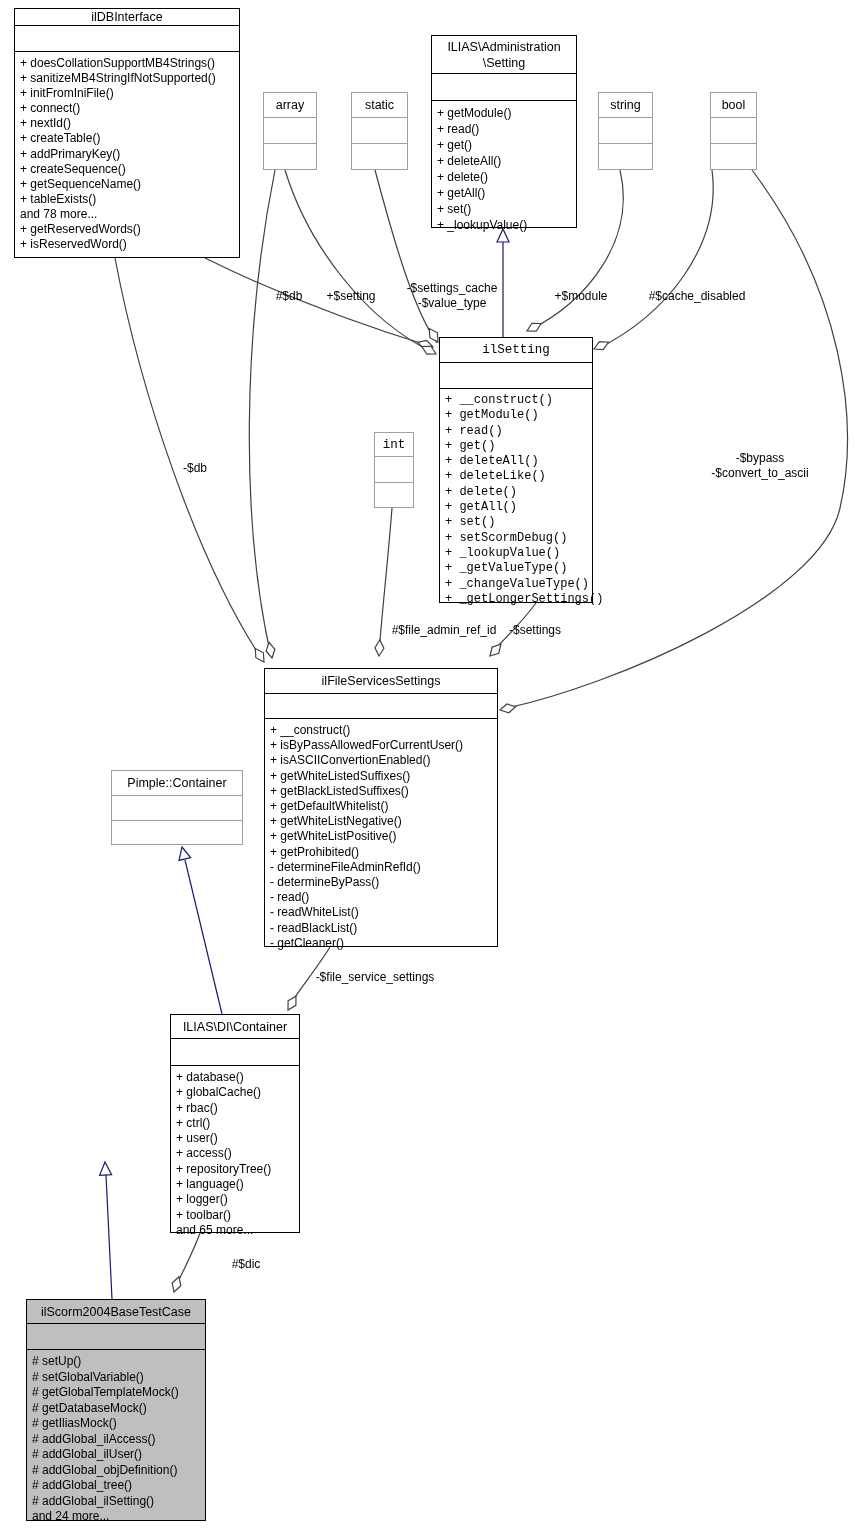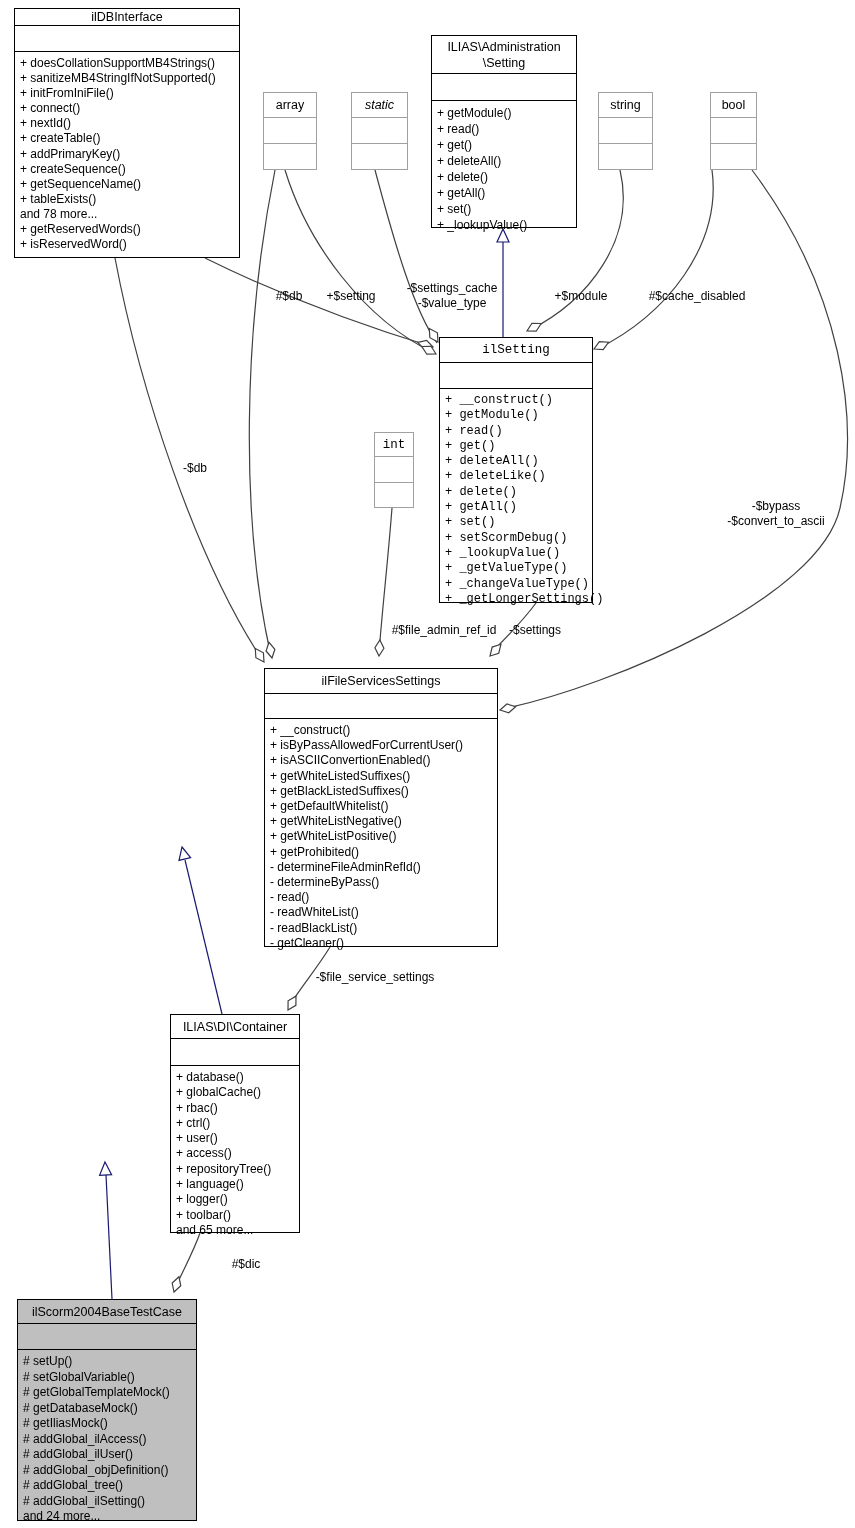--- a/index.html
+++ b/index.html
@@ -95,21 +95,21 @@
   </div>
 
   <div class="uml-box ext" style="left:263px;top:92px;width:54px;height:78px;">
     <div class="t" style="height:25px;">
         <span>array</span>
       </div>
     <div class="a" style="height:26px;"></div>
     <div class="m"></div>
   </div>
 
-  <div class="uml-box ext" style="left:351px;top:92px;width:57px;height:78px;font-style:italic;">
+  <div class="uml-box ext" style="left:351px;top:92px;width:57px;height:78px;">
     <div class="t" style="height:25px;">
         <span>static</span>
       </div>
     <div class="a" style="height:26px;"></div>
     <div class="m"></div>
   </div>
 
   <div class="uml-box" style="left:431px;top:35px;width:146px;height:193px;">
     <div class="t" style="height:38px;text-align:right;">
       <span>ILIAS\Administration</span>
@@ -192,20 +192,27 @@
         <div>+ getProhibited()</div>
         <div>- determineFileAdminRefId()</div>
         <div>- determineByPass()</div>
         <div>- read()</div>
         <div>- readWhiteList()</div>
         <div>- readBlackList()</div>
         <div>- getCleaner()</div>
       </div>
   </div>
 
+  <div class="uml-box ext" style="left:111px;top:770px;width:132px;height:75px;">
+    <div class="t" style="height:25px;">
+        <span>Pimple::Container</span>
+      </div>
+    <div class="a" style="height:25px;"></div>
+    <div class="m"></div>
+  </div>
 
   <div class="uml-box" style="left:170px;top:1014px;width:130px;height:219px;">
     <div class="t" style="height:24px;">
         <span>ILIAS\DI\Container</span>
       </div>
     <div class="a" style="height:27px;"></div>
     <div class="m">
         <div>+ database()</div>
         <div>+ globalCache()</div>
         <div>+ rbac()</div>
@@ -214,21 +221,21 @@
         <div>+ access()</div>
         <div>+ repositoryTree()</div>
         <div>+ language()</div>
         <div>+ logger()</div>
         <div>+ toolbar()</div>
         <div>and 65 more...</div>
       </div>
   </div>
 
 
-  <div class="uml-box gray" style="left:17px;top:1299px;width:180px;height:222px;">
+  <div class="uml-box gray" style="left:26px;top:1299px;width:180px;height:222px;">
     <div class="t" style="height:24px;">
         <span>ilScorm2004BaseTestCase</span>
       </div>
     <div class="a" style="height:26px;"></div>
     <div class="m" style="line-height:15.5px;">
         <div># setUp()</div>
         <div># setGlobalVariable()</div>
         <div># getGlobalTemplateMock()</div>
         <div># getDatabaseMock()</div>
         <div># getIliasMock()</div>
@@ -243,21 +250,21 @@
 
   <div class="edge-label" style="left:264px;top:289px;width:50px;">#$db</div>
   <div class="edge-label" style="left:318px;top:289px;width:66px;">+$setting</div>
   <div class="edge-label" style="left:398px;top:281px;width:108px;">
     <div>-$settings_cache</div>
     <div>-$value_type</div>
   </div>
   <div class="edge-label" style="left:548px;top:289px;width:66px;">+$module</div>
   <div class="edge-label" style="left:641px;top:289px;width:112px;">#$cache_disabled</div>
   <div class="edge-label" style="left:179px;top:461px;width:32px;">-$db</div>
-  <div class="edge-label" style="left:720px;top:451px;width:112px;margin-top:48px;">
+  <div class="edge-label" style="left:704px;top:451px;width:112px;">
     <div>-$bypass</div>
     <div>-$convert_to_ascii</div>
   </div>
   <div class="edge-label" style="left:383px;top:623px;width:122px;">#$file_admin_ref_id</div>
   <div class="edge-label" style="left:504px;top:623px;width:62px;">-$settings</div>
   <div class="edge-label" style="left:306px;top:970px;width:138px;">-$file_service_settings</div>
   <div class="edge-label" style="left:183px;top:1257px;width:40px;margin-left:43px;">#$dic</div>
 
 </div>
 

